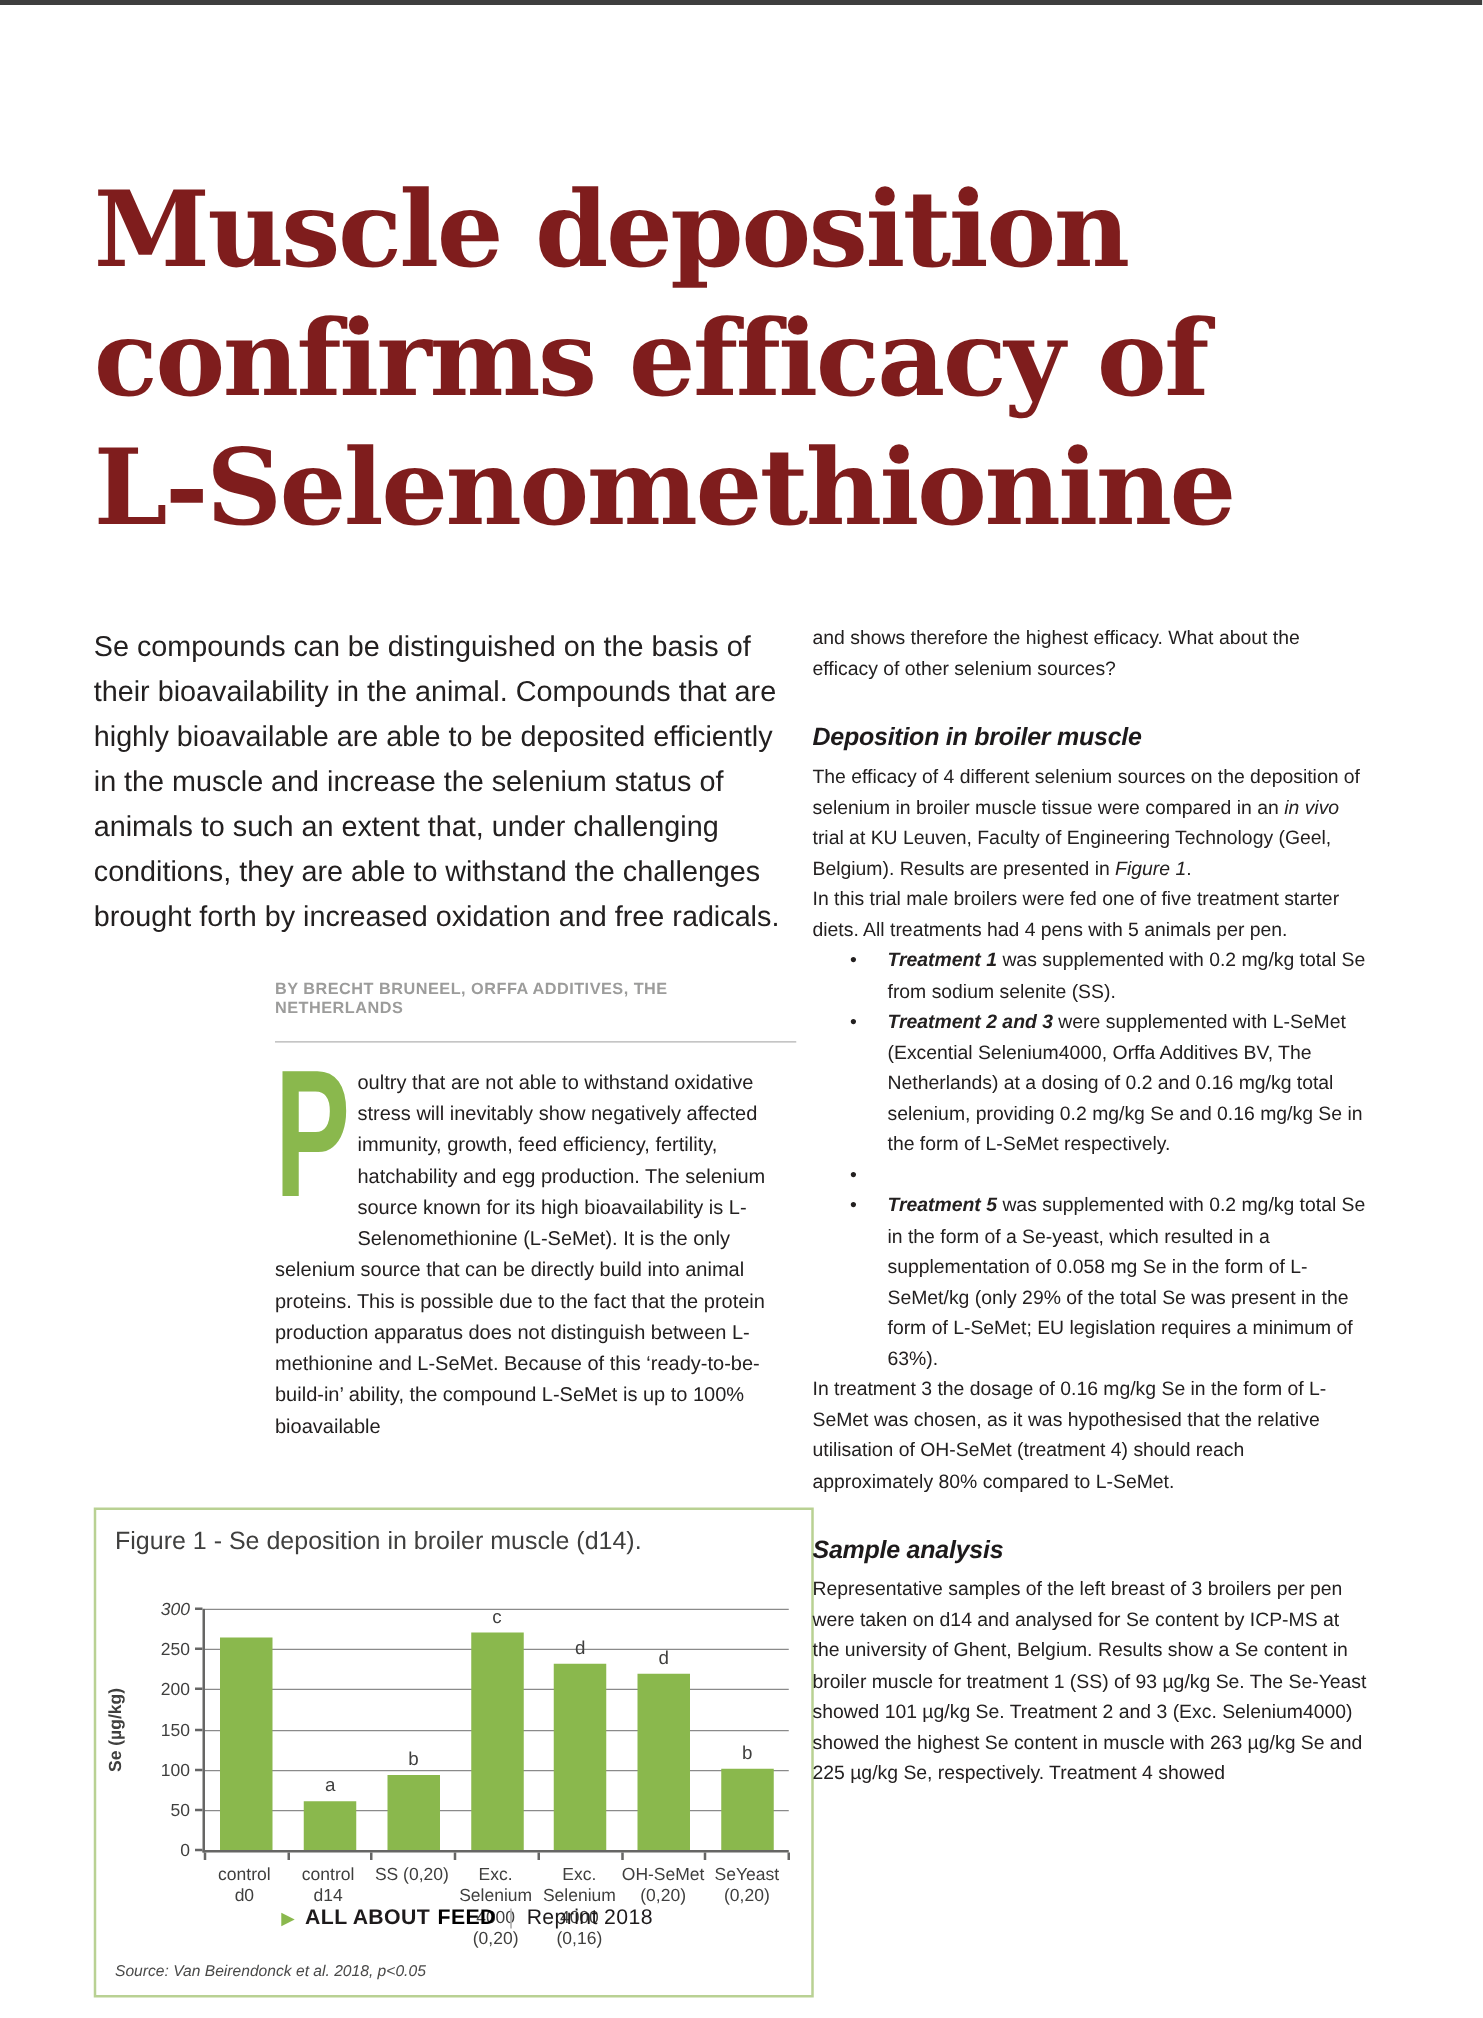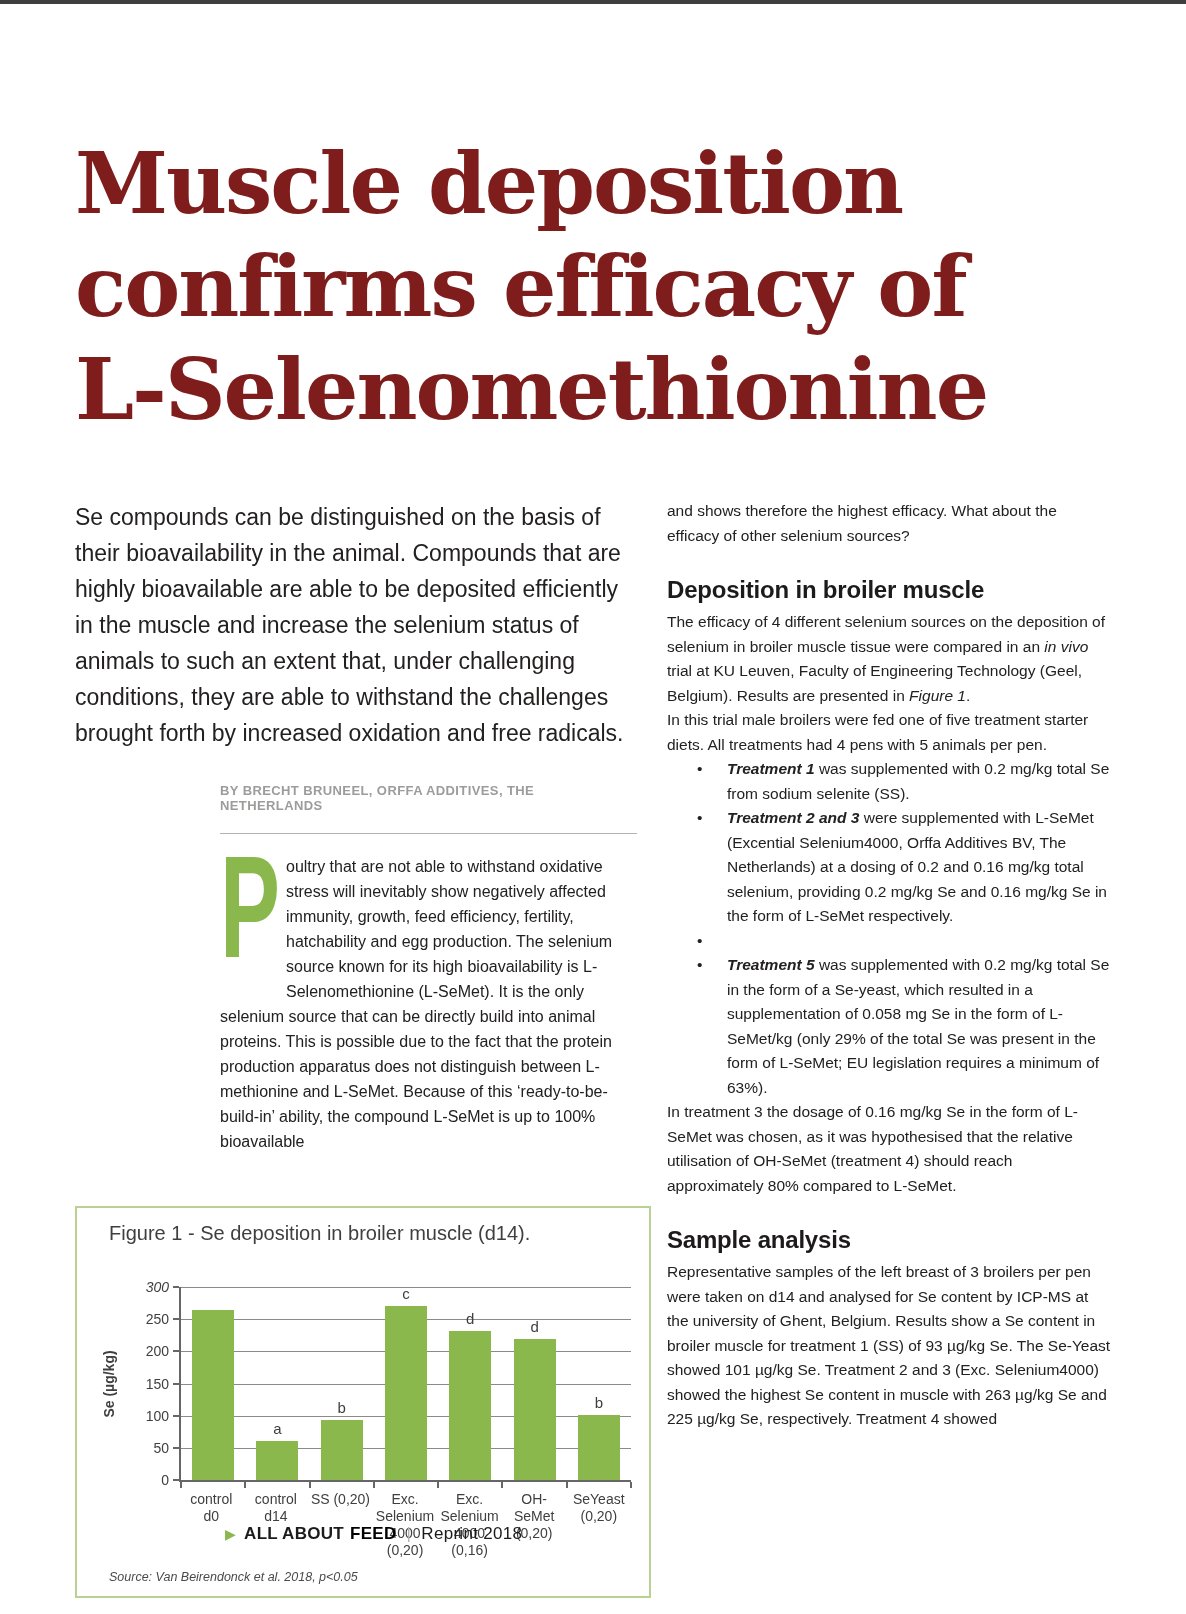--- a/index.html
+++ b/index.html
@@ -21,21 +21,21 @@
     font-size:84px;
     line-height:103px;
     letter-spacing:-2px;
     color:#7f1d1d;
     white-space:pre-line;
   }
 
   .columns{
     display:grid;
     grid-template-columns:562px 444px;
-    column-gap:30px;
+    column-gap:13px;
     margin:58px 75px 0 75px;
     align-items:start;
   }
 
   
   .standfirst{
     margin:0;
     font-size:23px;
     line-height:36px;
     color:#232020;
@@ -64,21 +64,21 @@
     transform:scaleX(.62);
     transform-origin:0 0;
   }
 
   
   .figure{
     box-sizing:border-box;
     width:576px;height:392px;
     margin:52px 0 0 5px;
     border:2px solid #b9d193;
-    padding:14px 18px 12px 32px;
+    padding:14px 18px 12px 15px;
     display:flex;flex-direction:column;
   }
   .fig-title{font-size:20px;color:#3f3f3e;}
   .chart-row{display:flex;margin-top:42px;}
   .gutter{position:relative;width:70px;height:193px;flex:none;}
   .ylabel{
     position:absolute;left:0;top:50%;
     transform:translate(-50%,-50%) rotate(-90deg);
     font-size:14px;font-weight:bold;color:#3f3f3e;white-space:nowrap;
   }
@@ -97,24 +97,25 @@
   .sigletter{position:absolute;left:0;right:0;text-align:center;font-size:15px;color:#3f3f3e;}
   .xlabels{display:flex;margin-left:70px;margin-top:9px;}
   .xlabel{flex:1;text-align:center;font-size:14px;line-height:17px;color:#3f3f3e;white-space:pre-line;}
   .fig-source{margin-top:auto;font-size:12.5px;font-style:italic;color:#4a4a49;}
 
   
   .col-right{font-size:15.5px;line-height:24.5px;}
   .col-right p{margin:0;}
   .rc-lead{margin-bottom:0;}
   h2.section{
-    font-size:24px;line-height:24px;
+    font-size:20px;line-height:24px;
     margin:30px 0 8px 0;
     color:#1d1a1b;
     letter-spacing:-.2px;
+    font-style:italic;
   }
   .i{font-style:italic;}
   .bi{font-style:italic;font-weight:bold;}
   ul.treatments{list-style:none;margin:0;padding:0;}
   ul.treatments li{display:flex;padding-left:30px;}
   .bullet-marker{flex:none;width:30px;font-size:15.5px;}
   .closing{margin-top:0;}
 
   
   .footer{

